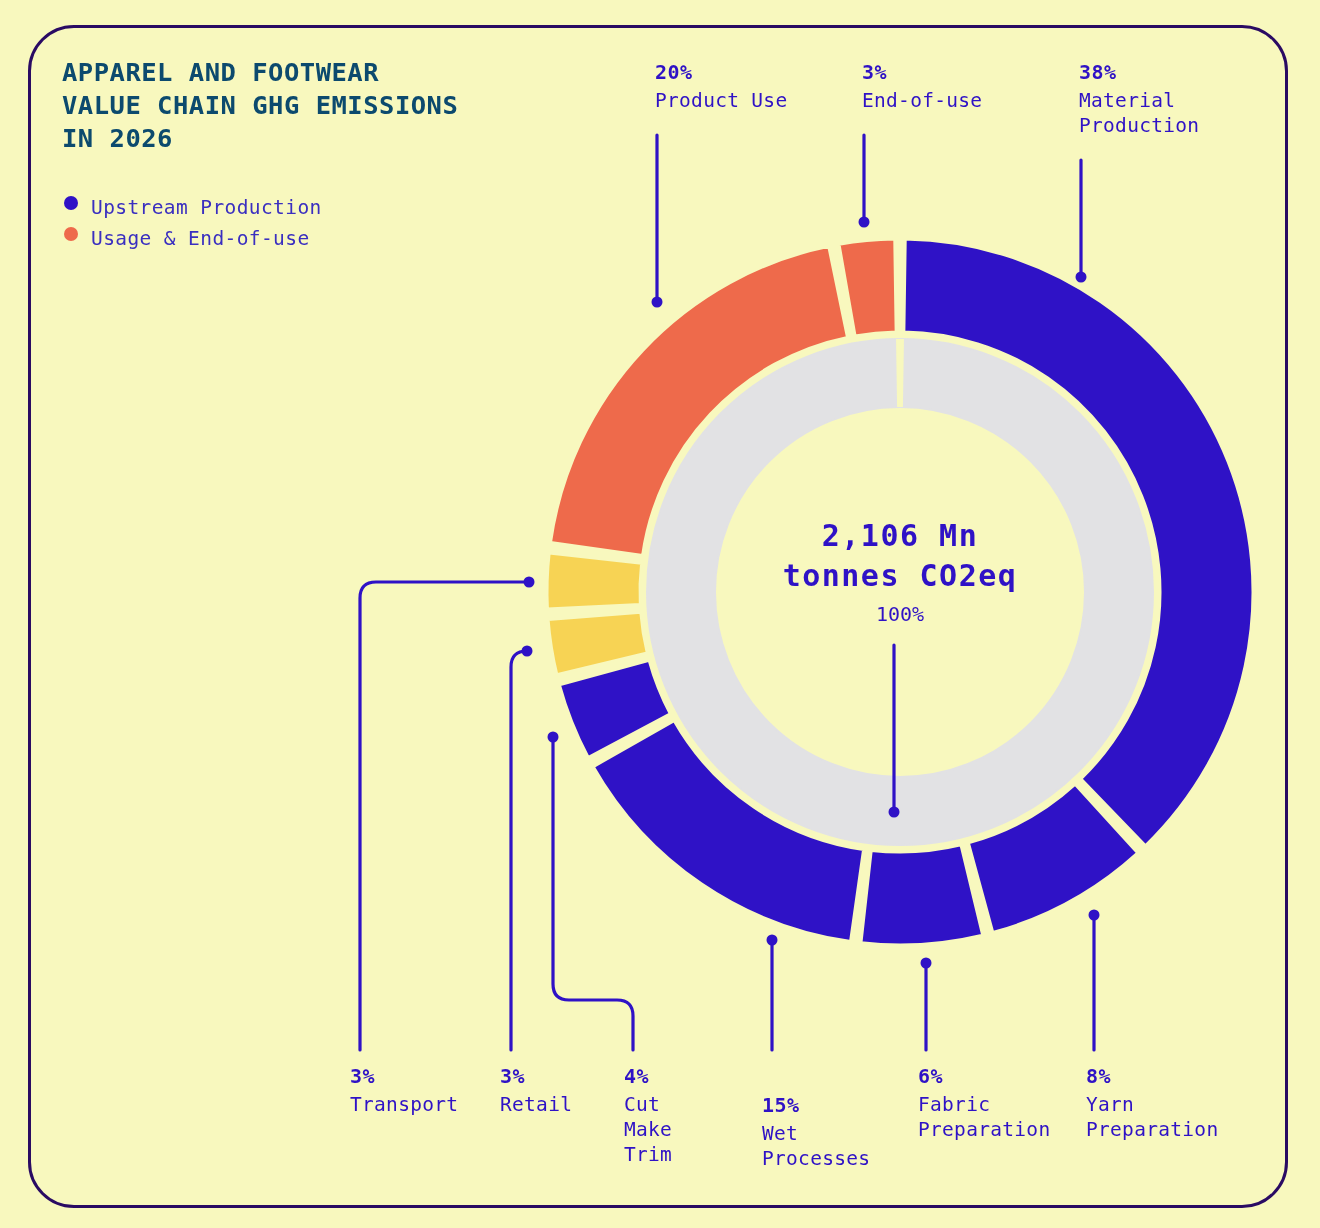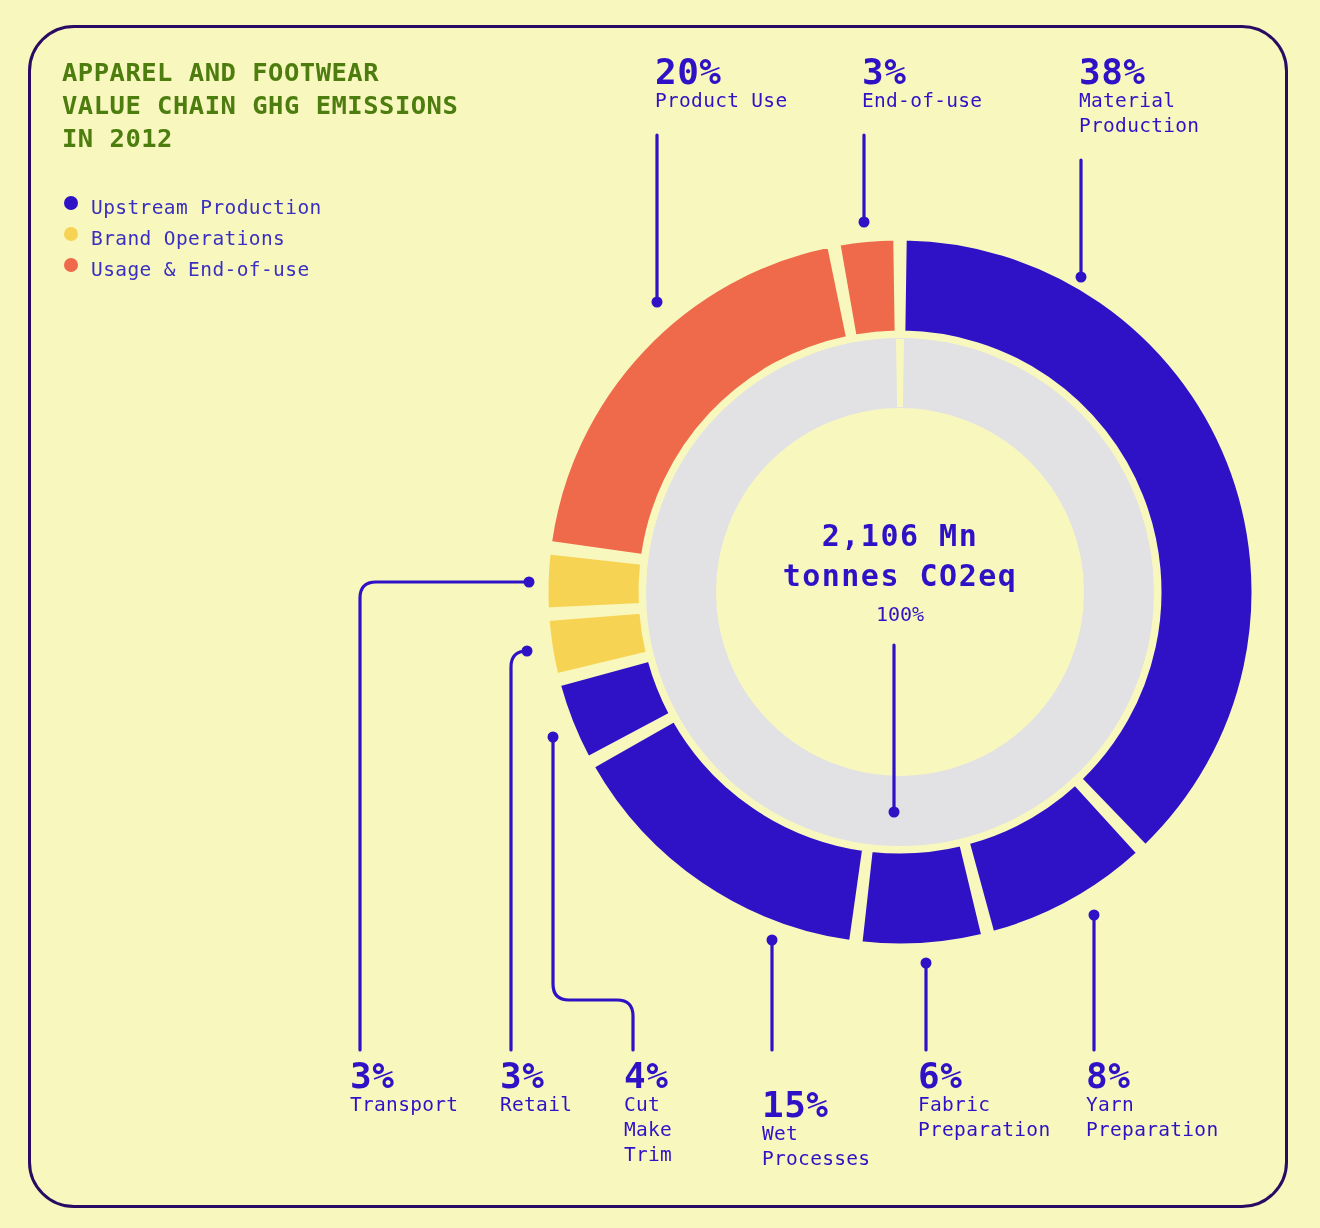--- a/index.html
+++ b/index.html
@@ -9,58 +9,54 @@
     font-family:"DejaVu Sans Mono","Liberation Mono",monospace;
     overflow:hidden;
     position:relative;
   }
   #card{
     position:absolute;left:28px;top:25px;width:1260px;height:1183px;
     border:3px solid #2a0b63;border-radius:46px;box-sizing:border-box;
   }
   #title{
     position:absolute;left:62px;top:56px;width:560px;
-    color:#4d7c0f;font-weight:bold;font-size:25.5px;line-height:33px;
+    color:#0c4a6e;font-weight:bold;font-size:25.5px;line-height:33px;
     letter-spacing:0.5px;
   }
   #title div{white-space:nowrap;}
   #legend{position:absolute;left:64px;top:196px;}
   .leg-row{display:flex;height:31px;}
   .leg-dot{width:14px;height:14px;border-radius:50%;margin-right:13px;flex:none;}
   .leg-lbl{color:#3a2fc0;font-size:19.5px;letter-spacing:0.4px;white-space:nowrap;}
   svg#donut{position:absolute;left:0;top:0;width:1320px;height:1228px;}
   .callout{position:absolute;color:#2f12c6;}
-  .callout .pct{font-weight:bold;font-size:36px;line-height:32px;letter-spacing:0.5px;}
+  .callout .pct{font-weight:bold;font-size:20px;line-height:32px;letter-spacing:0.5px;}
   .callout .nm{font-size:19.5px;line-height:25px;letter-spacing:0.3px;}
   #center-txt{
     position:absolute;left:700px;top:516px;width:400px;text-align:center;
     color:#2f12c6;pointer-events:none;
   }
   #center-txt .big{font-weight:bold;font-size:30px;line-height:40px;letter-spacing:1.5px;}
   #center-txt .small{font-size:20px;line-height:28px;margin-top:4px;}
 </style>
 </head>
 <body>
 
 <div id="card"></div>
 
 <div id="title">
   <div>APPAREL AND FOOTWEAR</div>
   <div>VALUE CHAIN GHG EMISSIONS</div>
-  <div>IN 2012</div>
+  <div>IN 2026</div>
 </div>
 
 <div id="legend">
   <div class="leg-row">
     <span class="leg-dot" style="background:#2f12c6"></span>
     <span class="leg-lbl">Upstream Production</span>
-  </div>
-  <div class="leg-row">
-    <span class="leg-dot" style="background:#f7d354"></span>
-    <span class="leg-lbl">Brand Operations</span>
   </div>
   <div class="leg-row">
     <span class="leg-dot" style="background:#ee6a4b"></span>
     <span class="leg-lbl">Usage &amp; End-of-use</span>
   </div>
 </div>
 
 <svg id="donut" viewBox="0 0 1320 1228">
   <g id="outer-ring">
       <path d="M 905.2366683293709 239.0388444817076 A 353 353 0 0 1 1145.4359044396153 845.7128629216658

